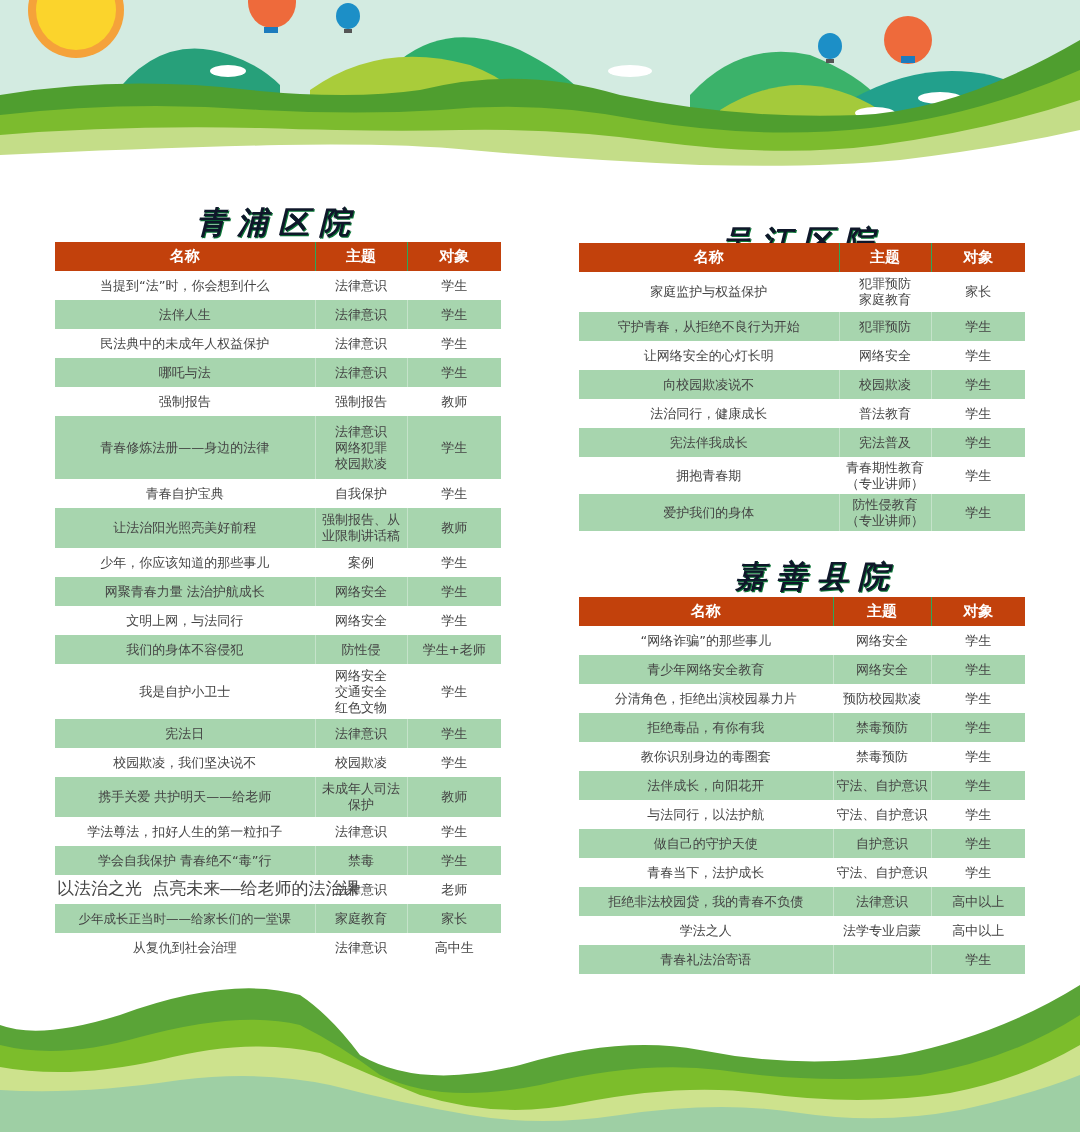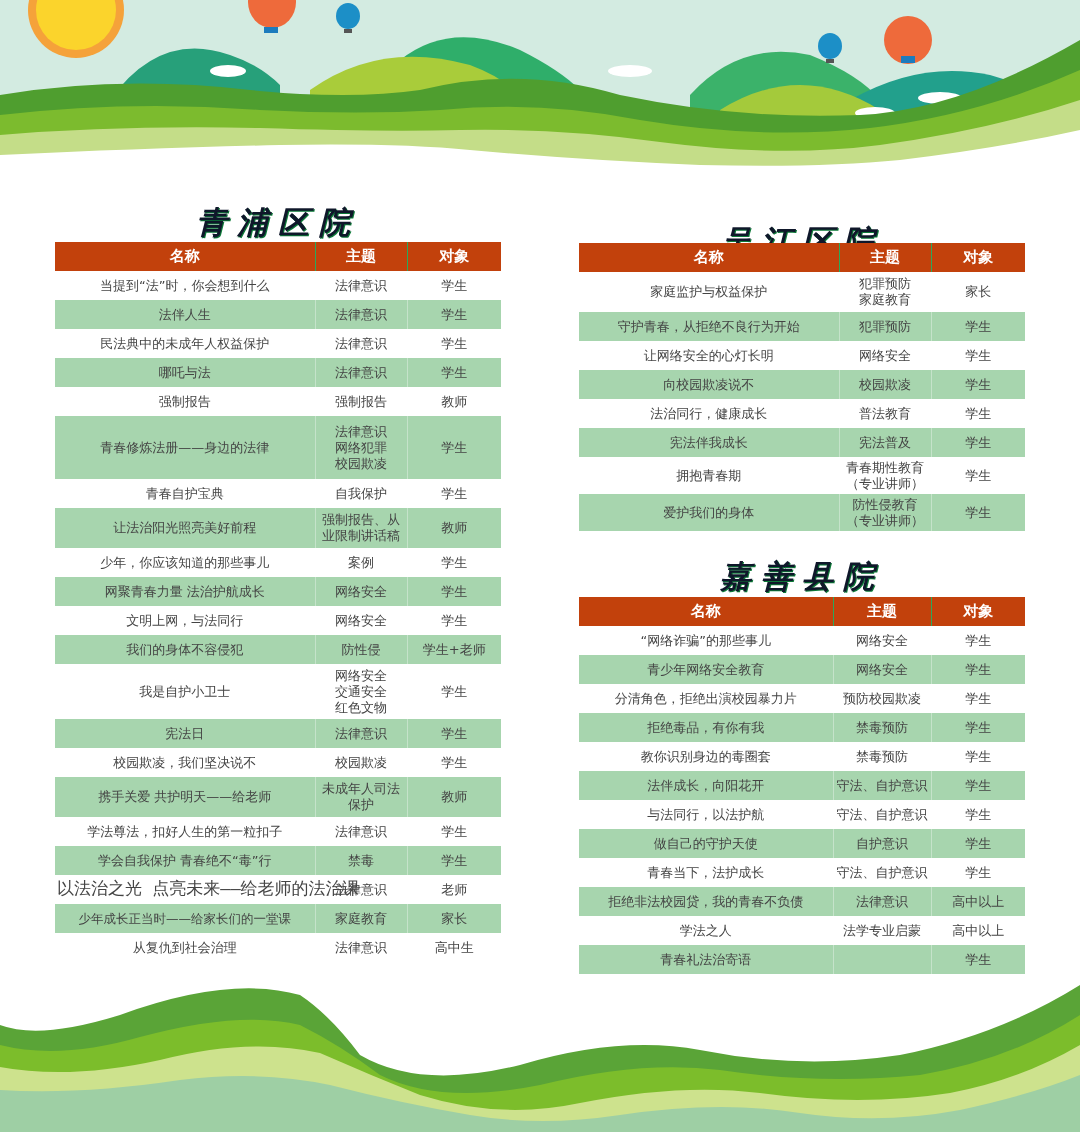--- a/index.html
+++ b/index.html
@@ -288,21 +288,21 @@
       </tr>
     <tr class="even h2">
         <td>爱护我们的身体</td>
         <td>防性侵教育
 （专业讲师）</td>
         <td>学生</td>
       </tr>
   </tbody>
 </table>
 
-<div class="section-title" style="left:579px; top:556px; width:446px;">嘉善县院</div>
+<div class="section-title" style="left:594px; top:556px; width:446px;">嘉善县院</div>
 <table class="tbl" style="left:579px; top:597px; width:446px;">
   <colgroup>
       <col style="width:254px">
       <col style="width:98px">
       <col style="width:94px">
     </colgroup>
   <thead>
     <tr>
       <th>名称</th>
       <th>主题</th>

